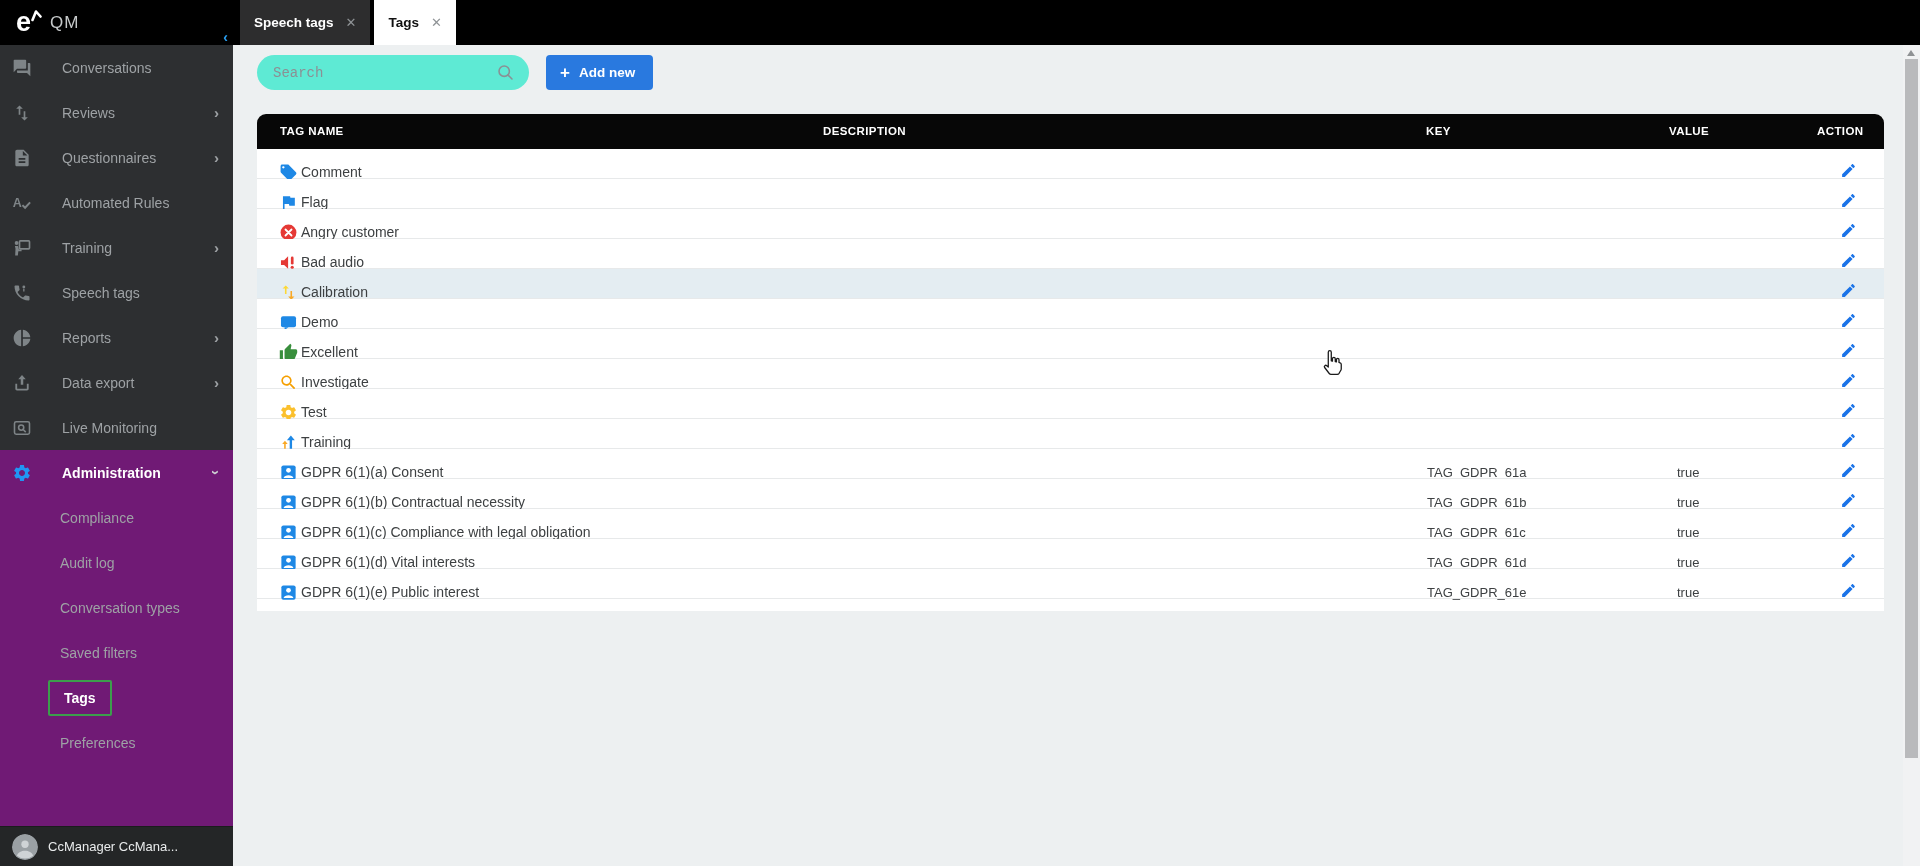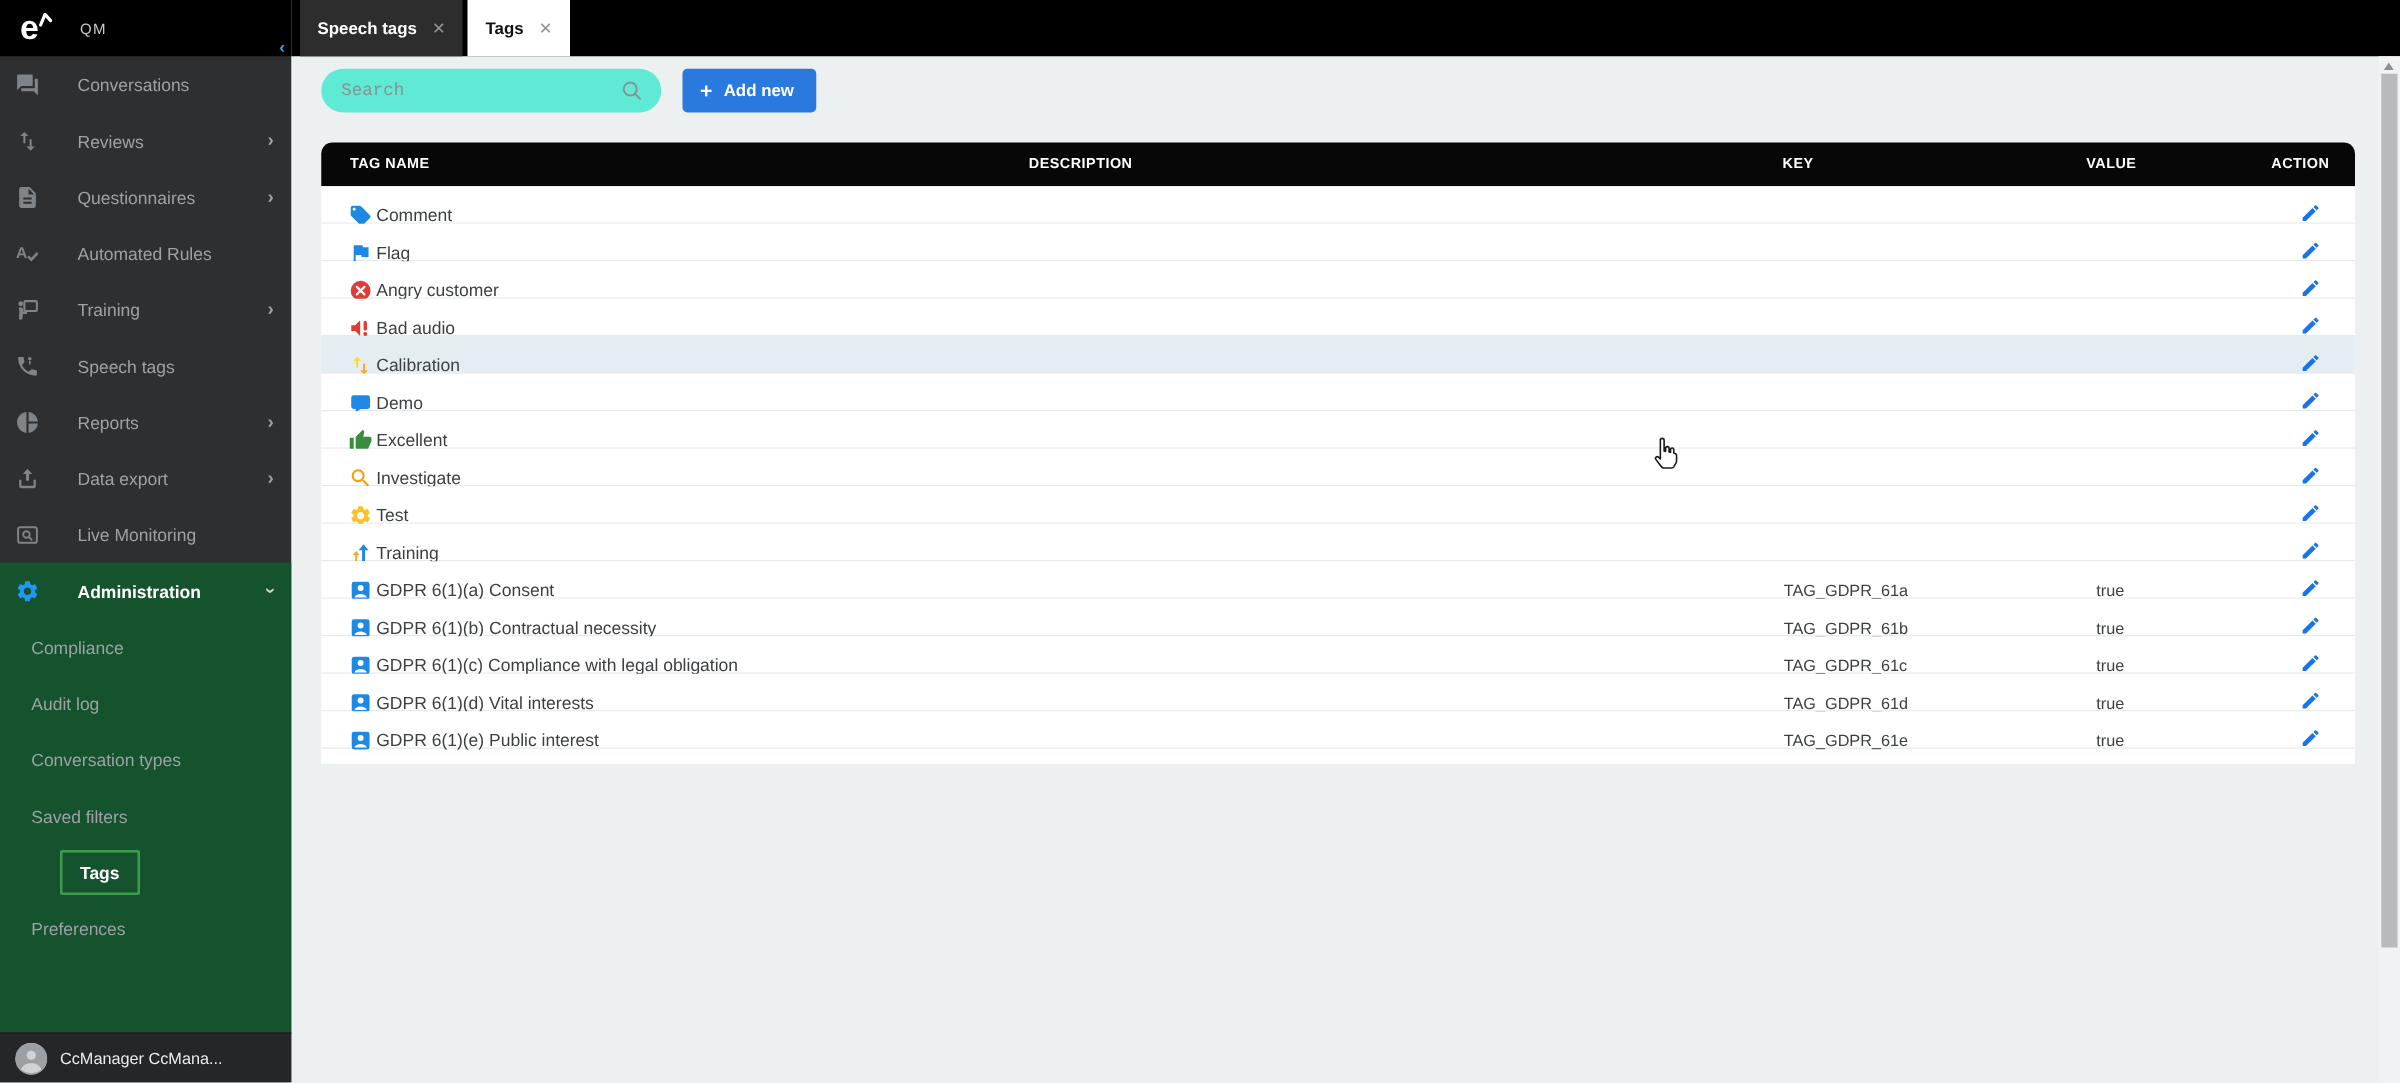--- a/index.html
+++ b/index.html
@@ -3,33 +3,33 @@
 <meta charset="utf-8">
 <style>
   * { margin:0; padding:0; box-sizing:border-box; }
   html,body { width:1920px; height:866px; overflow:hidden; font-family:"Liberation Sans", sans-serif; background:#edf0f1; position:relative; }
 
   
   .sidebar { position:absolute; left:0; top:0; width:233px; height:866px; background:#2d2f31; z-index:5; }
   .side-header { height:45px; background:#000; display:flex; align-items:center; padding-left:16px; position:relative; }
   .logo { color:#fff; font-size:27px; font-weight:bold; line-height:1; display:flex; align-items:flex-start; }
   .logo-mark { margin-top:1px; }
-  .app-title { color:#c6c9ca; font-size:12px; margin-left:22px; letter-spacing:1px; }
+  .app-title { color:#c6c9ca; font-size:17px; margin-left:8px; letter-spacing:1px; }
   .collapse { position:absolute; right:5px; bottom:0px; color:#2aa0f2; font-size:14px; font-weight:bold; cursor:pointer; }
 
   .side-item { height:45px; display:flex; align-items:center; padding:0 14px 0 12px; color:#9ea2a5; font-size:14px; cursor:pointer; }
   .sicon { width:20px; height:20px; margin-right:30px; display:inline-flex; }
   .sicon svg { width:20px; height:20px; }
   .chev { margin-left:auto; color:#9ea2a5; font-size:15px; font-weight:bold; line-height:1; }
   .chev.down { transform:rotate(90deg); }
   .side-item.active { color:#fff; font-weight:bold; }
   .side-item.active .chev { color:#cfd2d4; }
 
-  .admin-block { background:#14532d; position:absolute; top:450px; left:0; right:0; bottom:40px; }
-  .sub-item { height:45px; display:flex; align-items:center; padding-left:25px; color:#9ea2a5; font-size:14px; cursor:pointer; }
+  .admin-block { background:#701a75; position:absolute; top:450px; left:0; right:0; bottom:40px; }
+  .sub-item { height:45px; display:flex; align-items:center; padding-left:60px; color:#9ea2a5; font-size:14px; cursor:pointer; }
   .sub-item.selected { padding-left:48px; }
   .sub-item.selected .sub-label { border:2px solid #3c9e4c; padding:8px 14px; color:#fff; font-weight:bold; border-radius:2px; }
 
   .user-bar { position:absolute; bottom:0; left:0; right:0; height:40px; background:#242627; border-top:1px solid #1b1c1d; display:flex; align-items:center; padding:0 12px; gap:10px; cursor:pointer; }
   .avatar { width:26px; height:26px; border-radius:50%; overflow:hidden; flex:0 0 auto; }
   .user-name { color:#e9ebec; font-size:13px; white-space:nowrap; }
 
   
   .main { position:absolute; left:233px; top:0; width:1687px; height:866px; }
   .tabbar { height:45px; background:#000; display:flex; align-items:stretch; padding-left:7px; }

